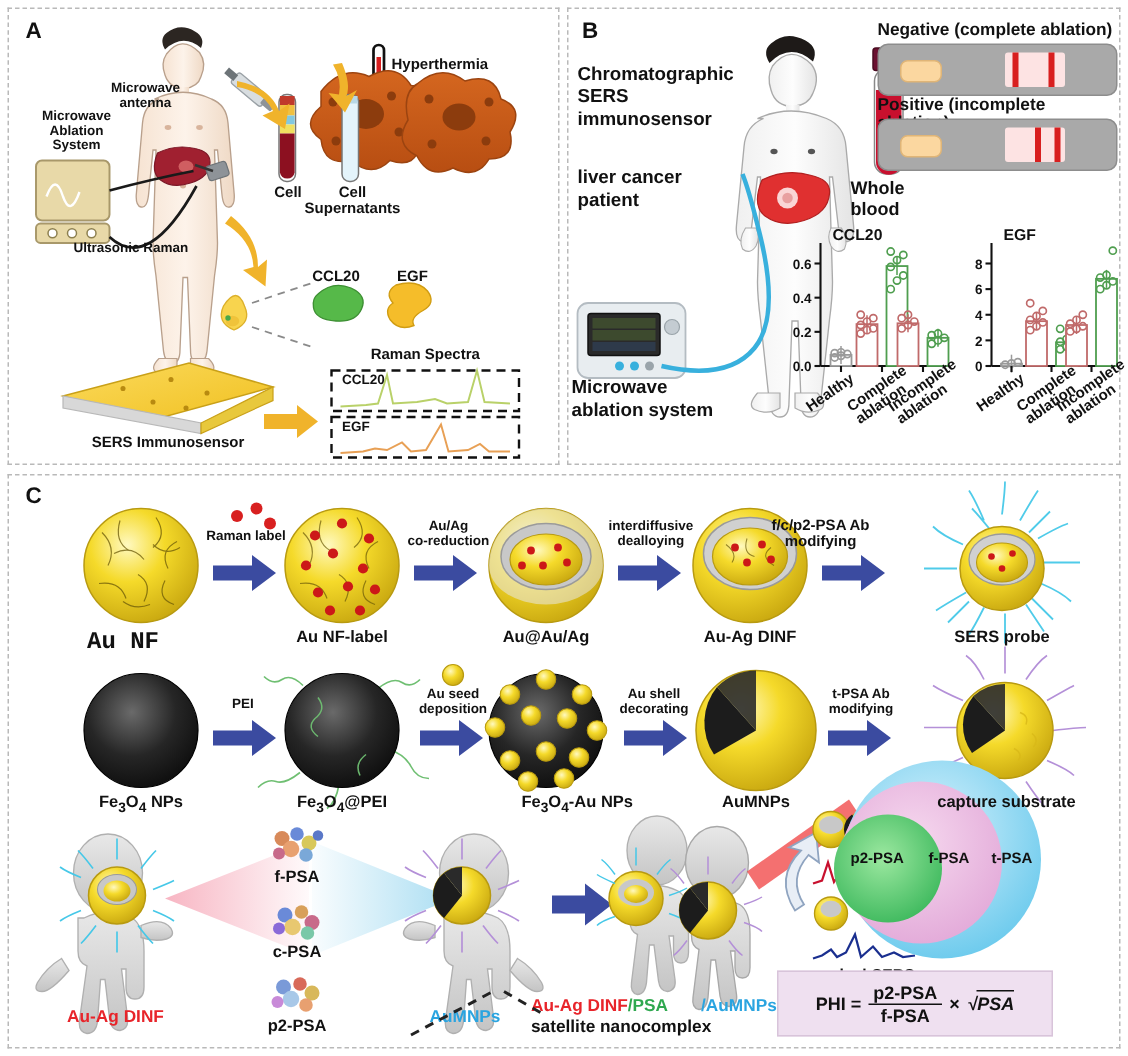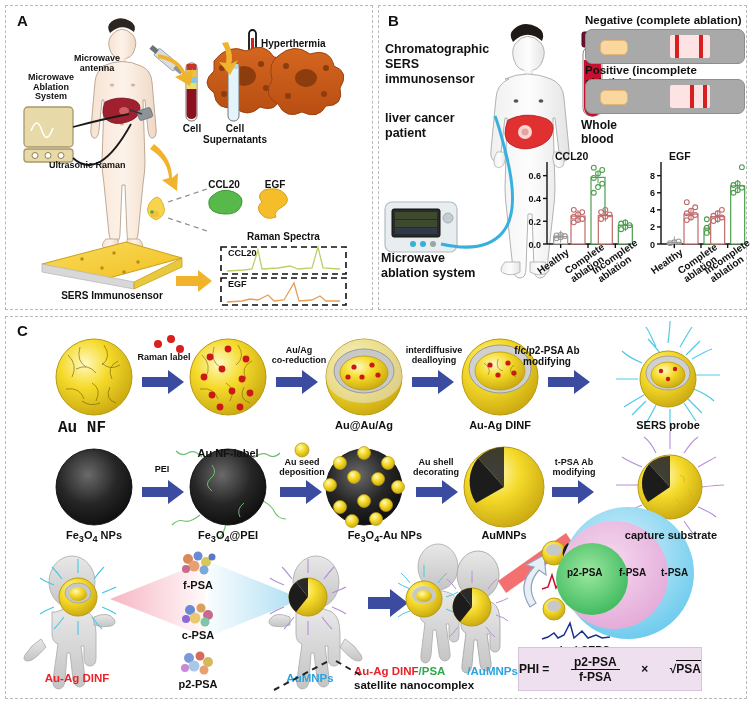--- a/index.html
+++ b/index.html
@@ -249,21 +249,21 @@
       <span>immunosensor</span>
     </div>
     <div class="t" style="left:6px;top:105px;font-size:12.5px;line-height:1.18;">
       <span>liver cancer</span><br>
       <span>patient</span>
     </div>
     <div class="t" style="left:2px;top:245px;font-size:12.5px;line-height:1.18;">
       <span>Microwave</span><br>
       <span>ablation system</span>
     </div>
-    <div class="t" style="left:202px;top:113px;font-size:12px;line-height:1.15;">
+    <div class="t" style="left:188px;top:113px;font-size:12px;line-height:1.15;">
       <span>Whole</span><br>
       <span>blood</span>
     </div>
 
     <div class="striptitle" style="left:206px;top:8px;">Negative (complete ablation)</div>
     <div class="strip" style="left:206px;top:23px;width:158px;height:33px;">
       <div class="window" style="left:14px;top:10px;width:26px;height:13px;"></div>
       <div class="bandarea" style="left:84px;top:5px;width:40px;height:23px;"></div>
       <div class="band" style="left:89px;top:5px;width:4px;height:23px;"></div>
       <div class="band" style="left:113px;top:5px;width:4px;height:23px;"></div>
@@ -751,21 +751,21 @@
 
         <g>
           <circle cx="622" cy="256" r="66" fill="url(#vOut)" transform="translate(0,0)"></circle>
           <circle cx="608" cy="258" r="54" fill="url(#vMid)"></circle>
           <circle cx="586" cy="262" r="36" fill="url(#vInner)"></circle>
         </g>
       </g>
     </svg>
 
     <div class="t ctr" style="left:36px;top:103px;width:80px;font-size:16px;font-family:Liberation Mono, monospace;">Au NF</div>
-    <div class="t ctr" style="left:174px;top:103px;width:96px;font-size:11px;margin-top:28px;">Au NF-label</div>
+    <div class="t ctr" style="left:174px;top:103px;width:96px;font-size:11px;">Au NF-label</div>
     <div class="t ctr" style="left:310px;top:103px;width:96px;font-size:11px;">Au@Au/Ag</div>
     <div class="t ctr" style="left:444px;top:103px;width:100px;font-size:11px;">Au-Ag DINF</div>
     <div class="t ctr" style="left:614px;top:103px;width:96px;font-size:11px;">SERS probe</div>
 
     <div class="t ctr" style="left:118px;top:36px;width:80px;font-size:9px;">
       <span>Raman label</span>
     </div>
     <div class="t ctr" style="left:254px;top:28px;width:78px;font-size:9px;line-height:1.14;">
       <span>Au/Ag</span><br>
       <span>co-reduction</span>
@@ -816,25 +816,25 @@
       <span style="color:#111;">satellite nanocomplex</span>
     </div>
     <div class="dash" style="left:268px;top:372px;width:60px;transform:rotate(-28deg);transform-origin:left center;"></div>
     <div class="dash" style="left:330px;top:343px;width:28px;transform:rotate(30deg);transform-origin:left center;"></div>
 
     <div class="t" style="left:561px;top:251px;font-size:10px;">p2-PSA</div>
     <div class="t" style="left:613px;top:251px;font-size:10px;">f-PSA</div>
     <div class="t" style="left:655px;top:251px;font-size:10px;">t-PSA</div>
 
     <div class="formula" style="left:512px;top:330px;width:182px;height:42px;">
-      <div style="display:flex;align-items:center;justify-content:space-between;height:100%;font-weight:bold;font-size:12px;gap:5px;">
+      <div style="display:flex;align-items:center;justify-content:center;height:100%;font-weight:bold;font-size:12px;gap:5px;">
         <span>PHI =</span>
         <span class="frac">
           <span class="num" style="display:block;">p2-PSA</span>
           <span class="den" style="display:block;">f-PSA</span>
         </span>
         <span>×</span>
-        <span style="font-size:12px;">√<span style="border-top:1.3px solid #111;padding-top:1px;">PSA</span></span>
+        <span style="font-size:12px;font-style:italic;">√<span style="border-top:1.3px solid #111;padding-top:1px;">PSA</span></span>
       </div>
     </div>
   </div>
 
 </div>
 
 </body></html>

